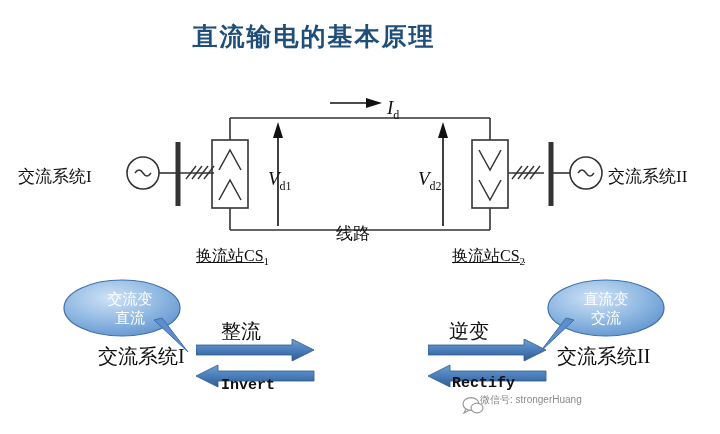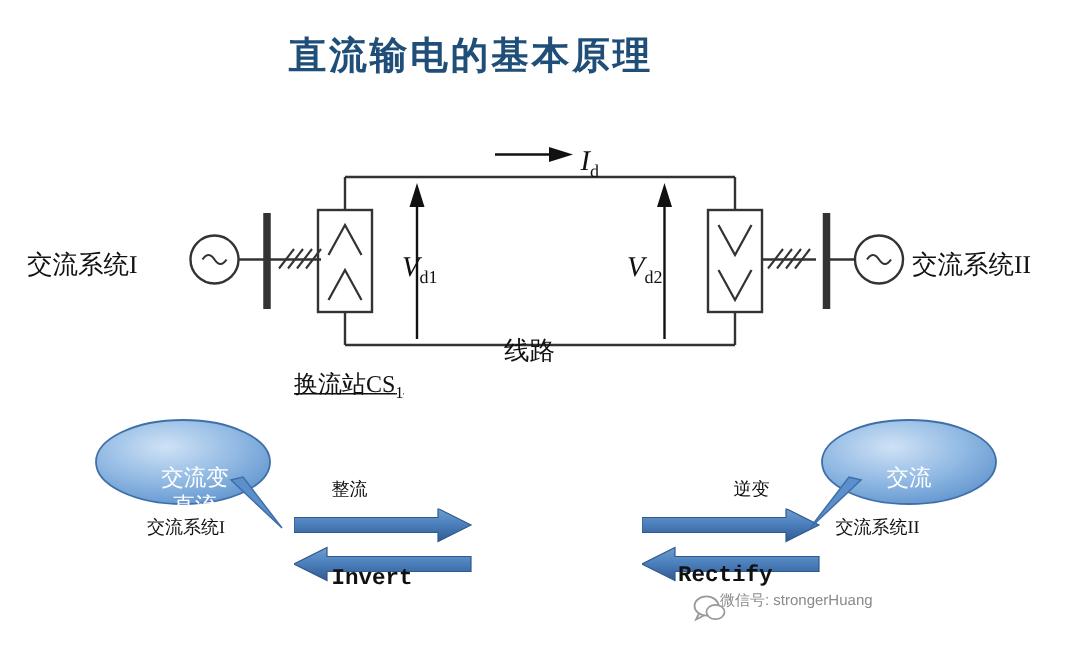--- a/index.html
+++ b/index.html
@@ -72,54 +72,53 @@
   #label-vd1 { left: 268px; top: 168px; }
   #label-vd2 { left: 418px; top: 168px; }
   #label-id  { left: 387px; top: 97px;  }
   #label-line { left: 336px; top: 222px; }
   #label-station-1 { left: 196px; top: 246px; }
   #label-station-2 { left: 452px; top: 246px; }
 
   
   .flow-cn {
     font-family: "Liberation Serif", "DejaVu Serif", serif;
-    font-size: 12px;
+    font-size: 20px;
     color: #111111;
     white-space: nowrap;
   }
   .flow-en {
     font-family: Liberation Mono, monospace;
     font-size: 15px;
     font-weight: bold;
     color: #111111;
     white-space: nowrap;
   }
   #flow-label-ac1      { left: 98px;  top: 343px; }
   #flow-label-dc       { left: 325px; top: 341px; }
   #flow-label-ac2      { left: 557px; top: 343px; }
   #flow-label-rectify-cn { left: 221px; top: 318px; }
-  #flow-label-invert-cn  { left: 449px; top: 318px; margin-left: 40px; }
+  #flow-label-invert-cn  { left: 449px; top: 318px; }
   #flow-label-invert-en  { left: 221px; top: 377px; }
   #flow-label-rectify-en { left: 452px; top: 375px; }
 
   #flow-arrows-left  { left: 196px; top: 339px; }
   #flow-arrows-right { left: 428px; top: 339px; }
 
   
   .callout-text {
     position: absolute;
     left: 0;
     width: 100%;
     text-align: center;
     font-family: "Liberation Serif", "DejaVu Serif", serif;
     font-size: 15px;
     color: #ffffff;
     line-height: 19px;
     pointer-events: none;
-    margin-top: 20px;
   }
   #callout-left  { left: 62px;  top: 278px; }
   #callout-right { left: 530px; top: 278px; }
   #callout-left .callout-text  { top: 12px; }
   #callout-right .callout-text { top: 12px; }
 
   
   #watermark {
     left: 480px;
     top: 393px;
@@ -213,20 +212,21 @@
   <div id="label-ac-system-1" class="abs cn-label">交流系统I</div>
   <div id="label-ac-system-2" class="abs cn-label">交流系统II</div>
 
   <div id="label-vd1" class="abs var-label"><span>V</span><sub>d1</sub></div>
   <div id="label-vd2" class="abs var-label"><span>V</span><sub>d2</sub></div>
   <div id="label-id" class="abs var-label"><span>I</span><sub>d</sub></div>
 
   <div id="label-line" class="abs cn-label">线路</div>
 
   <div id="label-station-1" class="abs station-label"><span>换流站CS</span><sub>1</sub></div>
+  <div id="label-station-2" class="abs station-label"><span>换流站CS</span><sub>2</sub></div>
 
   <svg id="flow-arrows-left" class="abs" width="120" height="52">
     <defs>
       <linearGradient id="gradArrowA" x1="0" y1="0" x2="0" y2="1">
         <stop offset="0%" stop-color="#6f9fd0"></stop>
         <stop offset="50%" stop-color="#4a7ebb"></stop>
         <stop offset="100%" stop-color="#31598f"></stop>
       </linearGradient>
     </defs>
     <polygon points="0,6 96,6 96,0 118,11 96,22 96,16 0,16" fill="url(#gradArrowA)" stroke="#2e5a8e" stroke-width="0.8"></polygon>
@@ -262,20 +262,21 @@
       <div>直流</div>
     </div>
   </div>
 
   <div id="callout-right" class="abs">
     <svg width="136" height="76">
       <ellipse cx="76" cy="30" rx="58" ry="28" fill="url(#gradBubble)" stroke="#3f6fa8" stroke-width="1.2"></ellipse>
       <polygon points="44,42 10,74 36,40" fill="#5b90cc" stroke="#3f6fa8" stroke-width="1"></polygon>
     </svg>
     <div class="callout-text" style="left:16px;width:120px;">
+      <div>直流变</div>
       <div>交流</div>
     </div>
   </div>
 
   <svg id="watermark-logo" class="abs" width="22" height="18">
     <ellipse cx="9" cy="8" rx="8" ry="6.4" fill="none" stroke="#9a9a9a" stroke-width="1.2"></ellipse>
     <path d="M4,13 L2,17 L7,14.5" fill="none" stroke="#9a9a9a" stroke-width="1.2"></path>
     <ellipse cx="15" cy="12" rx="6" ry="4.8" fill="#ffffff" stroke="#9a9a9a" stroke-width="1.2"></ellipse>
   </svg>
   <div id="watermark" class="abs">微信号: strongerHuang</div>

